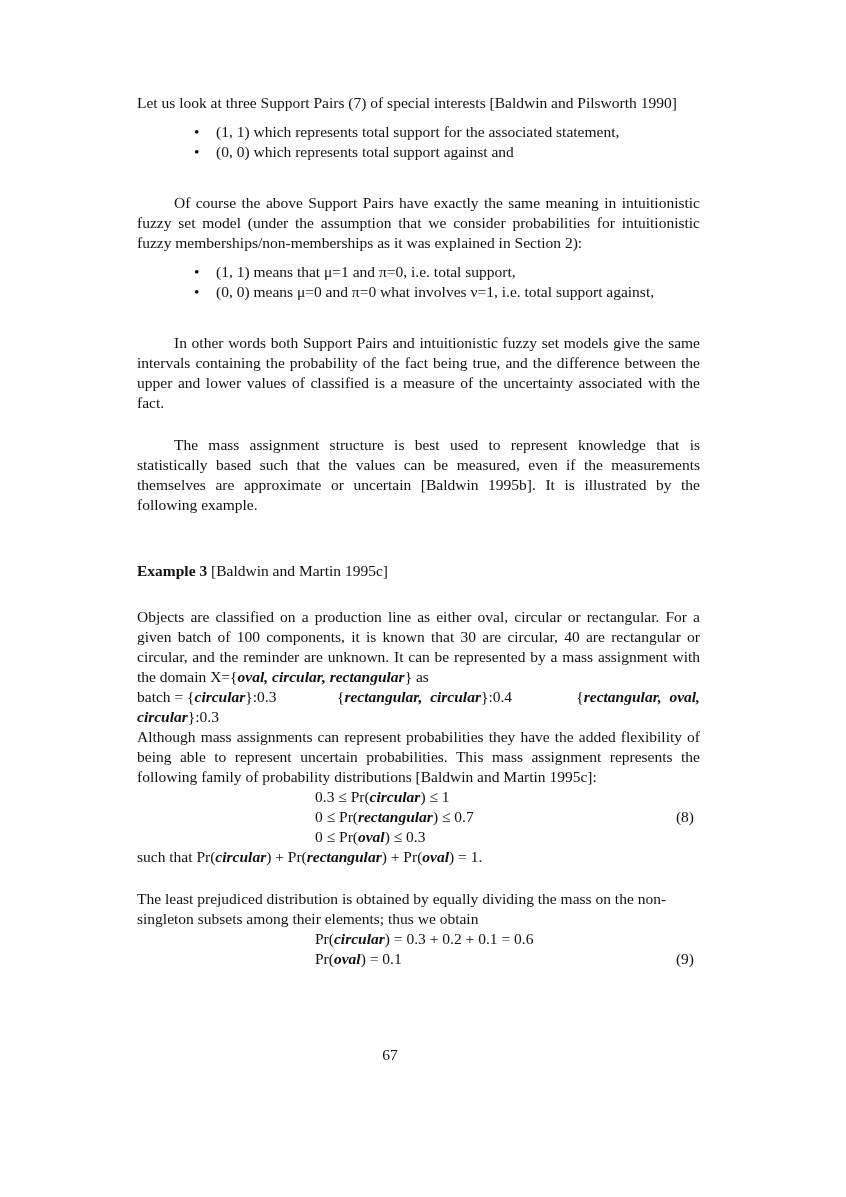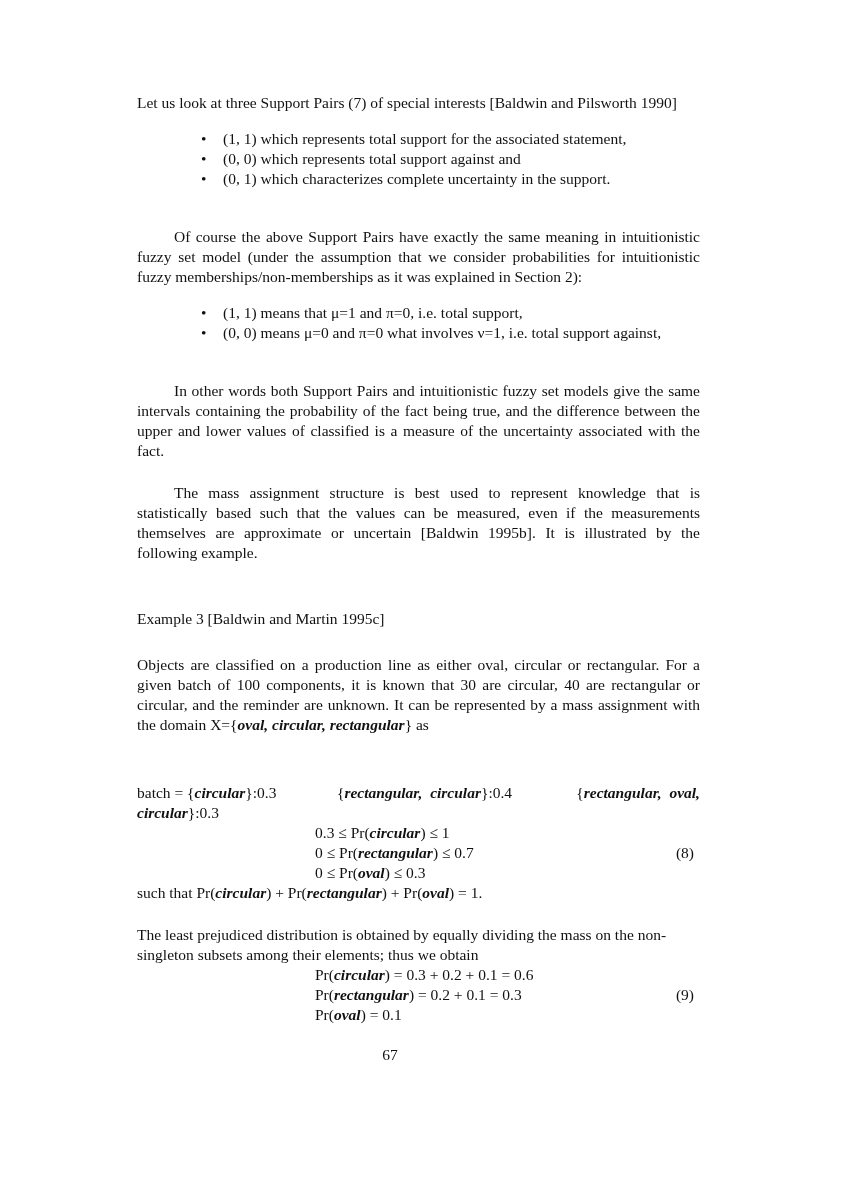--- a/index.html
+++ b/index.html
@@ -6,47 +6,46 @@
   body {
     width: 846px; height: 1197px; position: relative; overflow: hidden;
     font-family: "Liberation Serif", "DejaVu Serif", serif;
     color: #111111;
     font-size: 15.5px;
   }
   .page { position: absolute; left: 137px; top: 93px; width: 563px; }
   p, .line { margin: 0; line-height: 20px; }
   .just { text-align: justify; text-align-last: left; }
   .indent { text-indent: 37px; }
-  ul.bullets { list-style: none; margin: 16px; padding: 0 0 0 48px; }
+  ul.bullets { list-style: none; margin: 9px; padding: 0 0 0 48px; }
   ul.bullets li { position: relative; line-height: 20px; padding-left: 22px; }
   ul.bullets li::before {
     content: "\2022"; position: absolute; left: 0; top: 0;
   }
   .gap-s { height: 22px; }
   .gap-m { height: 26px; }
   .gap-l { height: 46px; }
   i { font-style: italic; font-weight: bold; }
-  .example-title b { font-weight: normal; }
+  .example-title b { font-weight: bold; }
   .eqblock { position: relative; padding-left: 178px; }
   .eqblock .line { line-height: 20px; }
   .eqnum { position: absolute; right: 6px; top: 20px; line-height: 20px; }
-  .batch-row { display: flex; line-height: 20px; margin-top: 48px; }
+  .batch-row { display: flex; line-height: 20px; }
   .batch-row span { white-space: pre; }
   .pagenum { position: absolute; left: 0; width: 780px; top: 1046px; text-align: center; font-size: 15.5px; }
 </style>
 </head>
 <body>
 
 <div class="page">
 
   <p class="just">Let us look at three Support Pairs (7) of special interests [Baldwin and Pilsworth 1990]</p>
   <ul class="bullets">
     <li>(1, 1)  which represents total support for the associated statement,</li>
     <li>(0, 0)  which represents total support against and</li>
-    <li>(0, 1)  which characterizes complete uncertainty in the support.</li>
   </ul>
 
   <div class="gap-s"></div>
 
   <p class="just indent">Of course the above Support Pairs have exactly the same meaning in intuitionistic fuzzy set model (under the assumption that we consider probabilities for intuitionistic fuzzy memberships/non-memberships as it was explained in Section 2):</p>
   <ul class="bullets">
     <li>(1, 1) means that μ=1 and π=0, i.e. total support,</li>
     <li>(0, 0) means μ=0 and π=0 what involves ν=1, i.e. total support against,</li>
   </ul>
 
@@ -66,36 +65,36 @@
 
   <p class="just"><span>Objects are classified on a production line as either oval, circular or rectangular. For a given batch of 100 components, it is known that 30 are circular, 40 are rectangular or circular, and the reminder are unknown. It can be represented by a mass assignment with the domain X={</span><i>oval, circular, rectangular</i><span>} as</span></p>
 
   <div class="batch-row">
     <span style="width:200px"><span>batch = {</span><i>circular</i><span>}:0.3</span></span>
     <span style="width:212px"><span>{</span><i>rectangular,  circular</i><span>}:0.4</span></span>
     <span style="flex:1; text-align:right"><span>{</span><i>rectangular,  oval,</i></span>
   </div>
   <p class="line"><i>circular</i><span>}:0.3</span></p>
 
+  <p class="just">Although mass assignments can represent probabilities they have the added flexibility of being able to represent uncertain probabilities. This mass assignment represents the following family of probability distributions [Baldwin and Martin 1995c]:</p>
 
   <div class="eqblock">
     <p class="line"><span>0.3 ≤ Pr(</span><i>circular</i><span>) ≤ 1</span></p>
     <p class="line"><span>0 ≤ Pr(</span><i>rectangular</i><span>) ≤ 0.7</span></p>
     <p class="line"><span>0 ≤ Pr(</span><i>oval</i><span>) ≤ 0.3</span></p>
     <span class="eqnum">(8)</span>
   </div>
 
   <p class="line"><span>such that Pr(</span><i>circular</i><span>) + Pr(</span><i>rectangular</i><span>) + Pr(</span><i>oval</i><span>) = 1.</span></p>
 
   <div class="gap-s"></div>
 
   <p>The least prejudiced distribution is obtained by equally dividing the mass on the non-singleton subsets among their elements; thus we obtain</p>
 
   <div class="eqblock">
     <p class="line"><span>Pr(</span><i>circular</i><span>) = 0.3 + 0.2 + 0.1 = 0.6</span></p>
-    <p class="line"><span>Pr(</span><i>rectangular</i><span>) = 0.2 + 0.1 = 0.3</span></p>
     <p class="line"><span>Pr(</span><i>oval</i><span>) = 0.1</span></p>
     <span class="eqnum">(9)</span>
   </div>
 
 </div>
 
 <div class="pagenum">67</div>
 
 </body></html>

